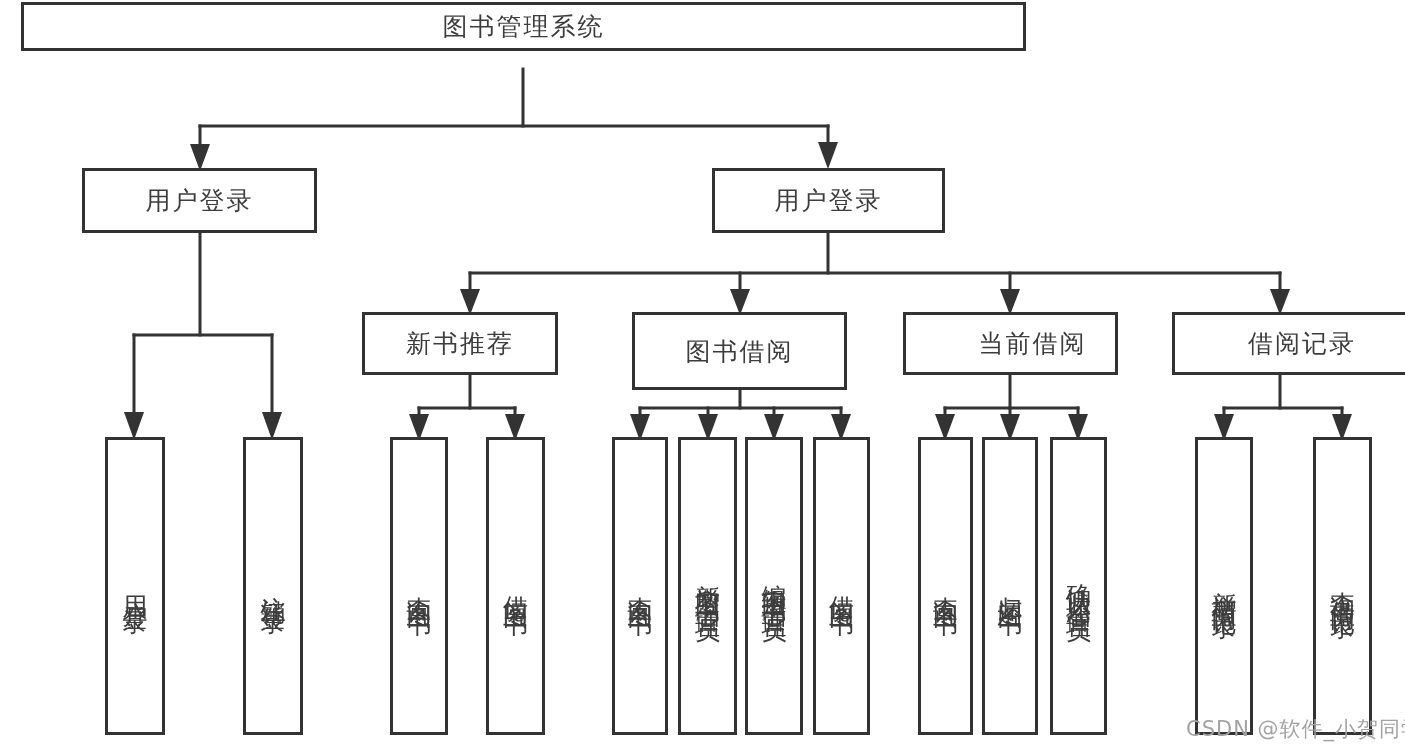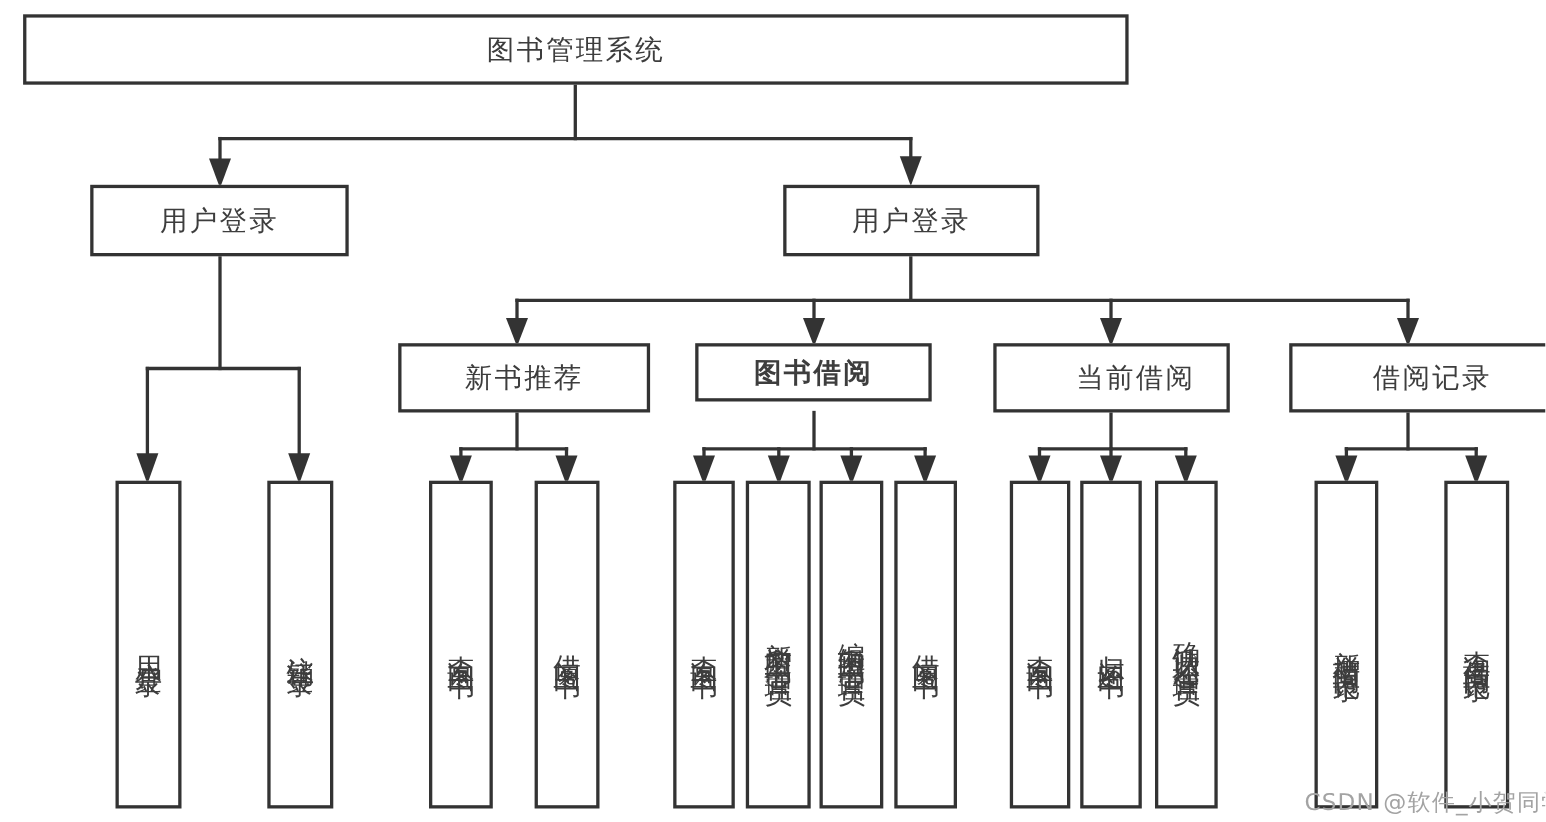--- a/index.html
+++ b/index.html
@@ -90,35 +90,35 @@
     <polygon class="ah" points="1068,414 1088,414 1078,441"></polygon>
 
     <path class="ln" d="M1280 375 V408"></path>
     <path class="ln" d="M1224 408 H1342"></path>
     <path class="ln" d="M1224 408 V416"></path>
     <polygon class="ah" points="1214,414 1234,414 1224,441"></polygon>
     <path class="ln" d="M1342 408 V416"></path>
     <polygon class="ah" points="1332,414 1352,414 1342,441"></polygon>
   </svg>
 
-  <div class="node hbox" style="left:21px;top:13px;width:1005px;height:64px;">
+  <div class="node hbox" style="left:21px;top:2px;width:1005px;height:49px;">
     <span>图书管理系统</span>
   </div>
 
   <div class="node hbox" style="left:82px;top:168px;width:235px;height:65px;">
     <span>用户登录</span>
   </div>
   <div class="node hbox" style="left:712px;top:168px;width:233px;height:65px;">
     <span>用户登录</span>
   </div>
 
-  <div class="node hbox" style="left:362px;top:312px;width:229px;height:63px;">
+  <div class="node hbox" style="left:362px;top:312px;width:196px;height:63px;">
     <span>新书推荐</span>
   </div>
-  <div class="node hbox" style="left:632px;top:312px;width:215px;height:53px;font-weight:bold;">
+  <div class="node hbox" style="left:632px;top:312px;width:215px;height:78px;">
     <span>图书借阅</span>
   </div>
   <div class="node hbox" style="left:903px;top:312px;width:215px;height:63px;padding-left:44px;">
     <span>当前借阅</span>
   </div>
   <div class="node hbox" style="left:1172px;top:312px;width:260px;height:63px;">
     <span>借阅记录</span>
   </div>
 
   <div class="node vbox" style="left:105px;top:437px;width:60px;height:298px;">

